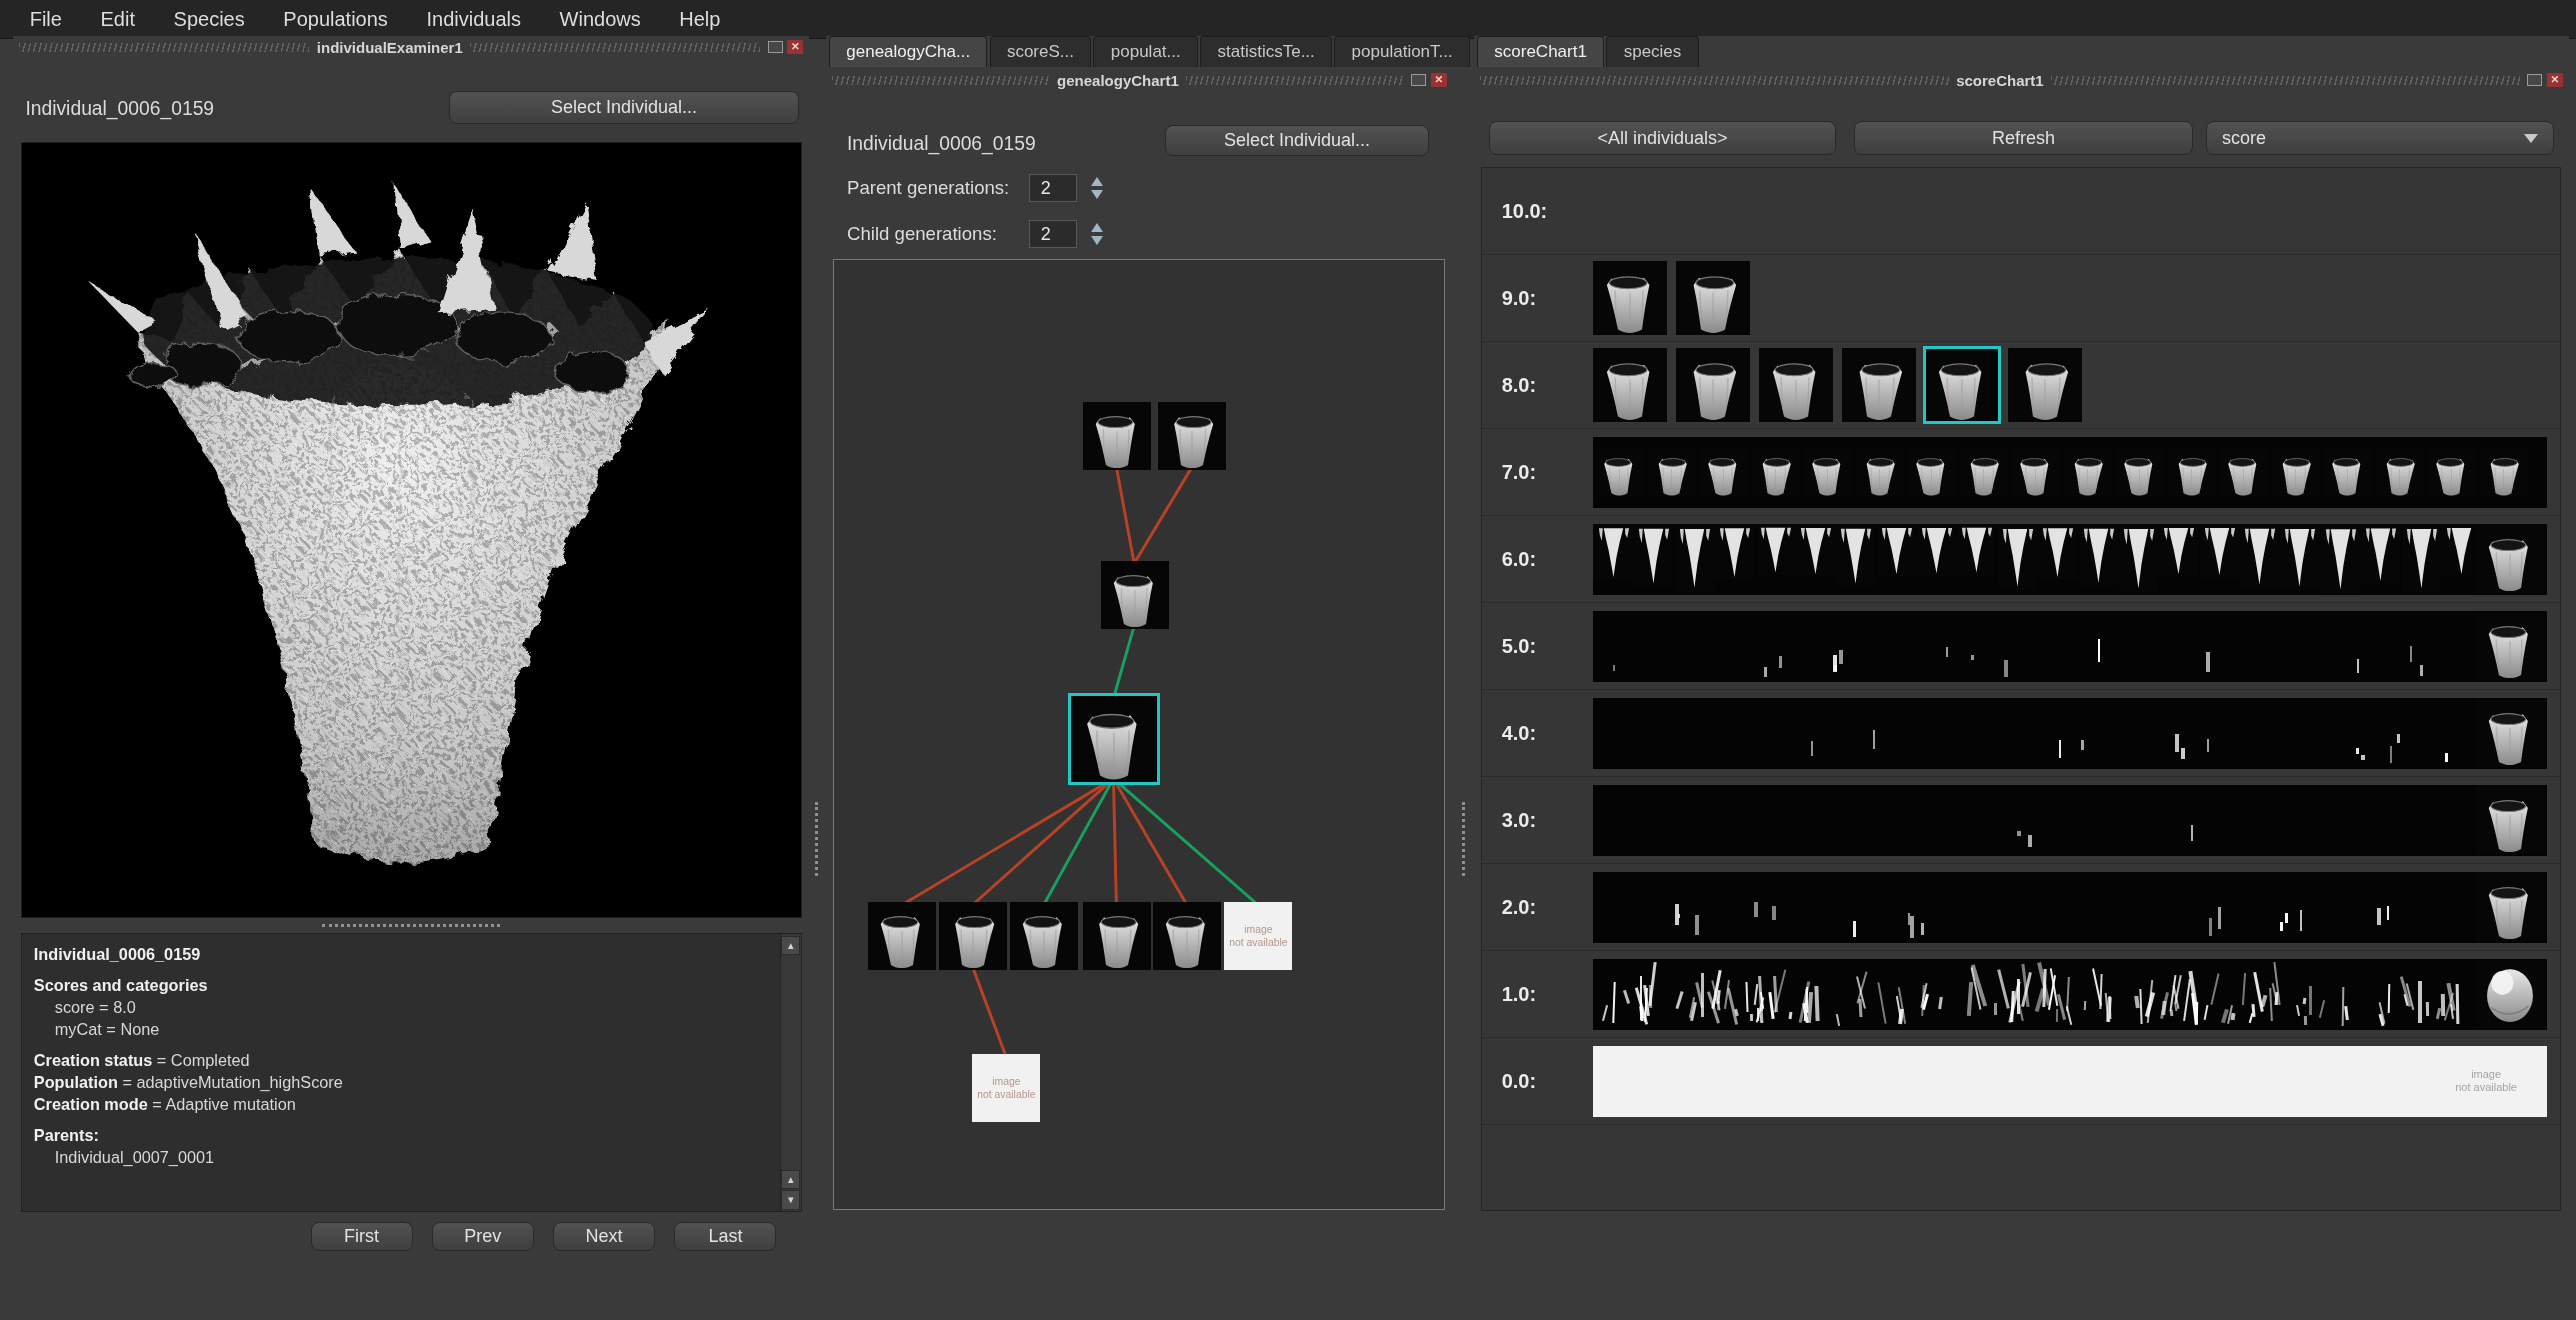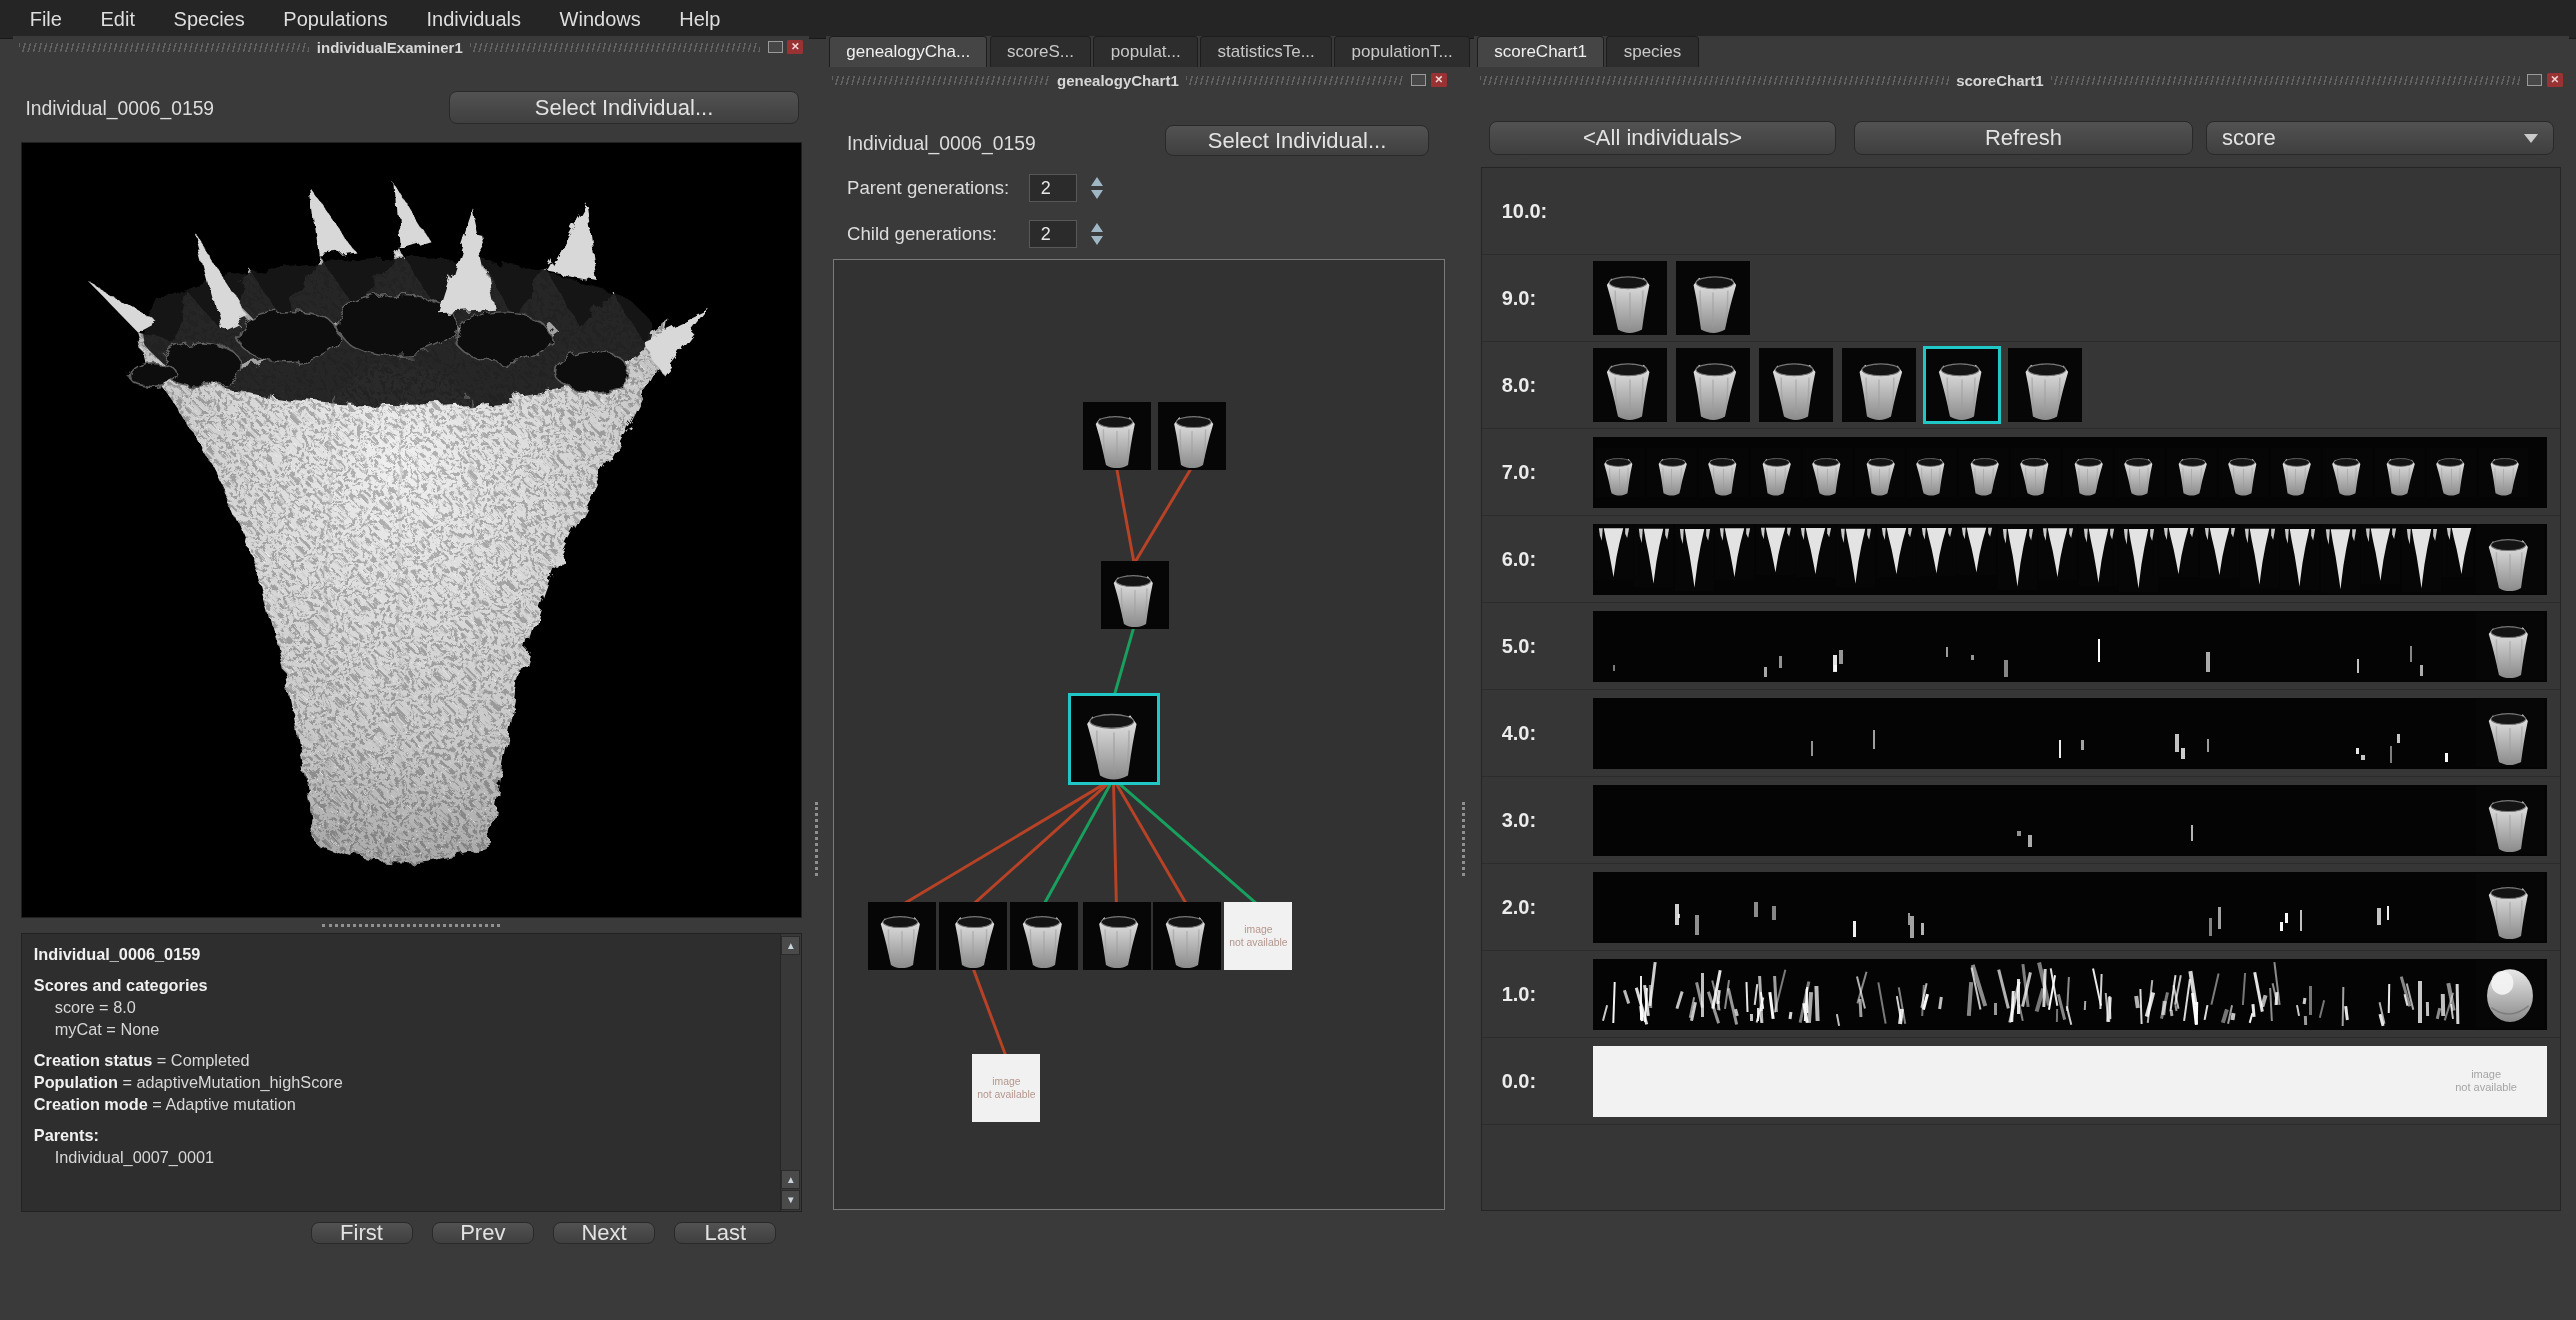--- a/index.html
+++ b/index.html
@@ -20,42 +20,42 @@
 .wavy{flex:1;height:9px;background-image:repeating-linear-gradient(105deg,#6b6b6b 0 1.5px,rgba(0,0,0,0) 1.5px 5.2px);opacity:.8}
 .dock-title{font-size:15px;font-weight:700;color:#d6d6d6;white-space:nowrap}
 .tb-icons{display:flex;gap:4.5px;align-items:center}
 .float-icon{width:15px;height:12px;border:1.5px solid #9a9a9a;background:#474747}
 .close-icon{width:16.3px;height:13.4px;background:#993333;color:#f2d4d4;font-size:10.4px;line-height:13.4px;text-align:center;border-radius:1.5px;font-weight:700}
 
 .tabbar{position:absolute;left:0;top:0;height:31px;display:flex;align-items:flex-end;gap:2.2px;padding-left:3px}
 .tab{background:#2d2d2d;border:0.7px solid #1d1d1d;border-bottom:none;color:#c8c8c8;font-size:17px;padding:5.2px 16.3px;border-radius:3.7px 3.7px 0 0;white-space:nowrap;cursor:default}
 .tab.selected{background:#454545;color:#f0f0f0}
 
-.btn{background:linear-gradient(#525252,#3f3f3f);border:0.7px solid #292929;border-radius:8px;color:#e2e2e2;font-size:22px;display:flex;align-items:center;justify-content:center;cursor:default;white-space:nowrap}
+.btn{background:linear-gradient(#525252,#3f3f3f);border:0.7px solid #292929;border-radius:8px;color:#e2e2e2;font-size:18px;display:flex;align-items:center;justify-content:center;cursor:default;white-space:nowrap}
 .label-text{color:#dcdcdc;font-size:19.3px;white-space:nowrap}
 
 
 #li-label{position:absolute;left:12px;top:62px}
 #li-select{position:absolute;right:10.4px;top:55px;width:350px;height:33px}
 #viewer{position:absolute;left:7.4px;top:106px;width:781px;height:776px;background:#000;border:0.7px solid #1f1f1f;overflow:hidden}
 #viewer svg{width:100%;height:100%;display:block}
 #h-handle{position:absolute;left:50%;top:888px;transform:translateX(-50%);width:178px;border-top:3px dotted #909090}
 #info{position:absolute;left:7.4px;top:897px;width:781px;height:279px;background:#2e2e2e;border:0.7px solid #222;overflow:hidden;padding:9px 33px 0 12px}
 .iline{font-size:16.3px;color:#d8d8d8;line-height:22px;white-space:nowrap}
 .iline b{color:#f0f0f0}
 .iline.b{font-weight:700;color:#f0f0f0}
 .iline.ind{padding-left:21px}
 .iblank{height:9px}
 #info-scroll{position:absolute;right:0;top:0;bottom:0;width:21px;background:#383838;border-left:0.7px solid #262626}
 .scroll-btn{position:absolute;left:0.7px;width:18.6px;height:19.3px;background:#4a4a4a;border:0.7px solid #2b2b2b;color:#c9d6de;font-size:9.7px;display:flex;align-items:center;justify-content:center;cursor:default}
 #sb-top{top:1.5px}
 #sb-up2{bottom:22px}
 #sb-down{bottom:1.5px}
 #nav-buttons{position:absolute;left:0;right:0;top:1186px;display:flex;justify-content:flex-end;padding-right:33px;gap:19.3px}
-#nav-buttons .btn{width:102px;height:22px}
+#nav-buttons .btn{width:102px;height:29px}
 
 
 .v-handle{position:absolute;top:802px;height:74px;border-left:3px dotted #8f8f8f}
 #vh1{left:815px}
 #vh2{left:1462px}
 
 
 #cd-label{position:absolute;left:21px;top:97px}
 #cd-select{position:absolute;left:339px;top:89px;width:264px;height:31px}
 .spin-row{position:absolute;left:21px;display:flex;align-items:center;gap:10.4px}

